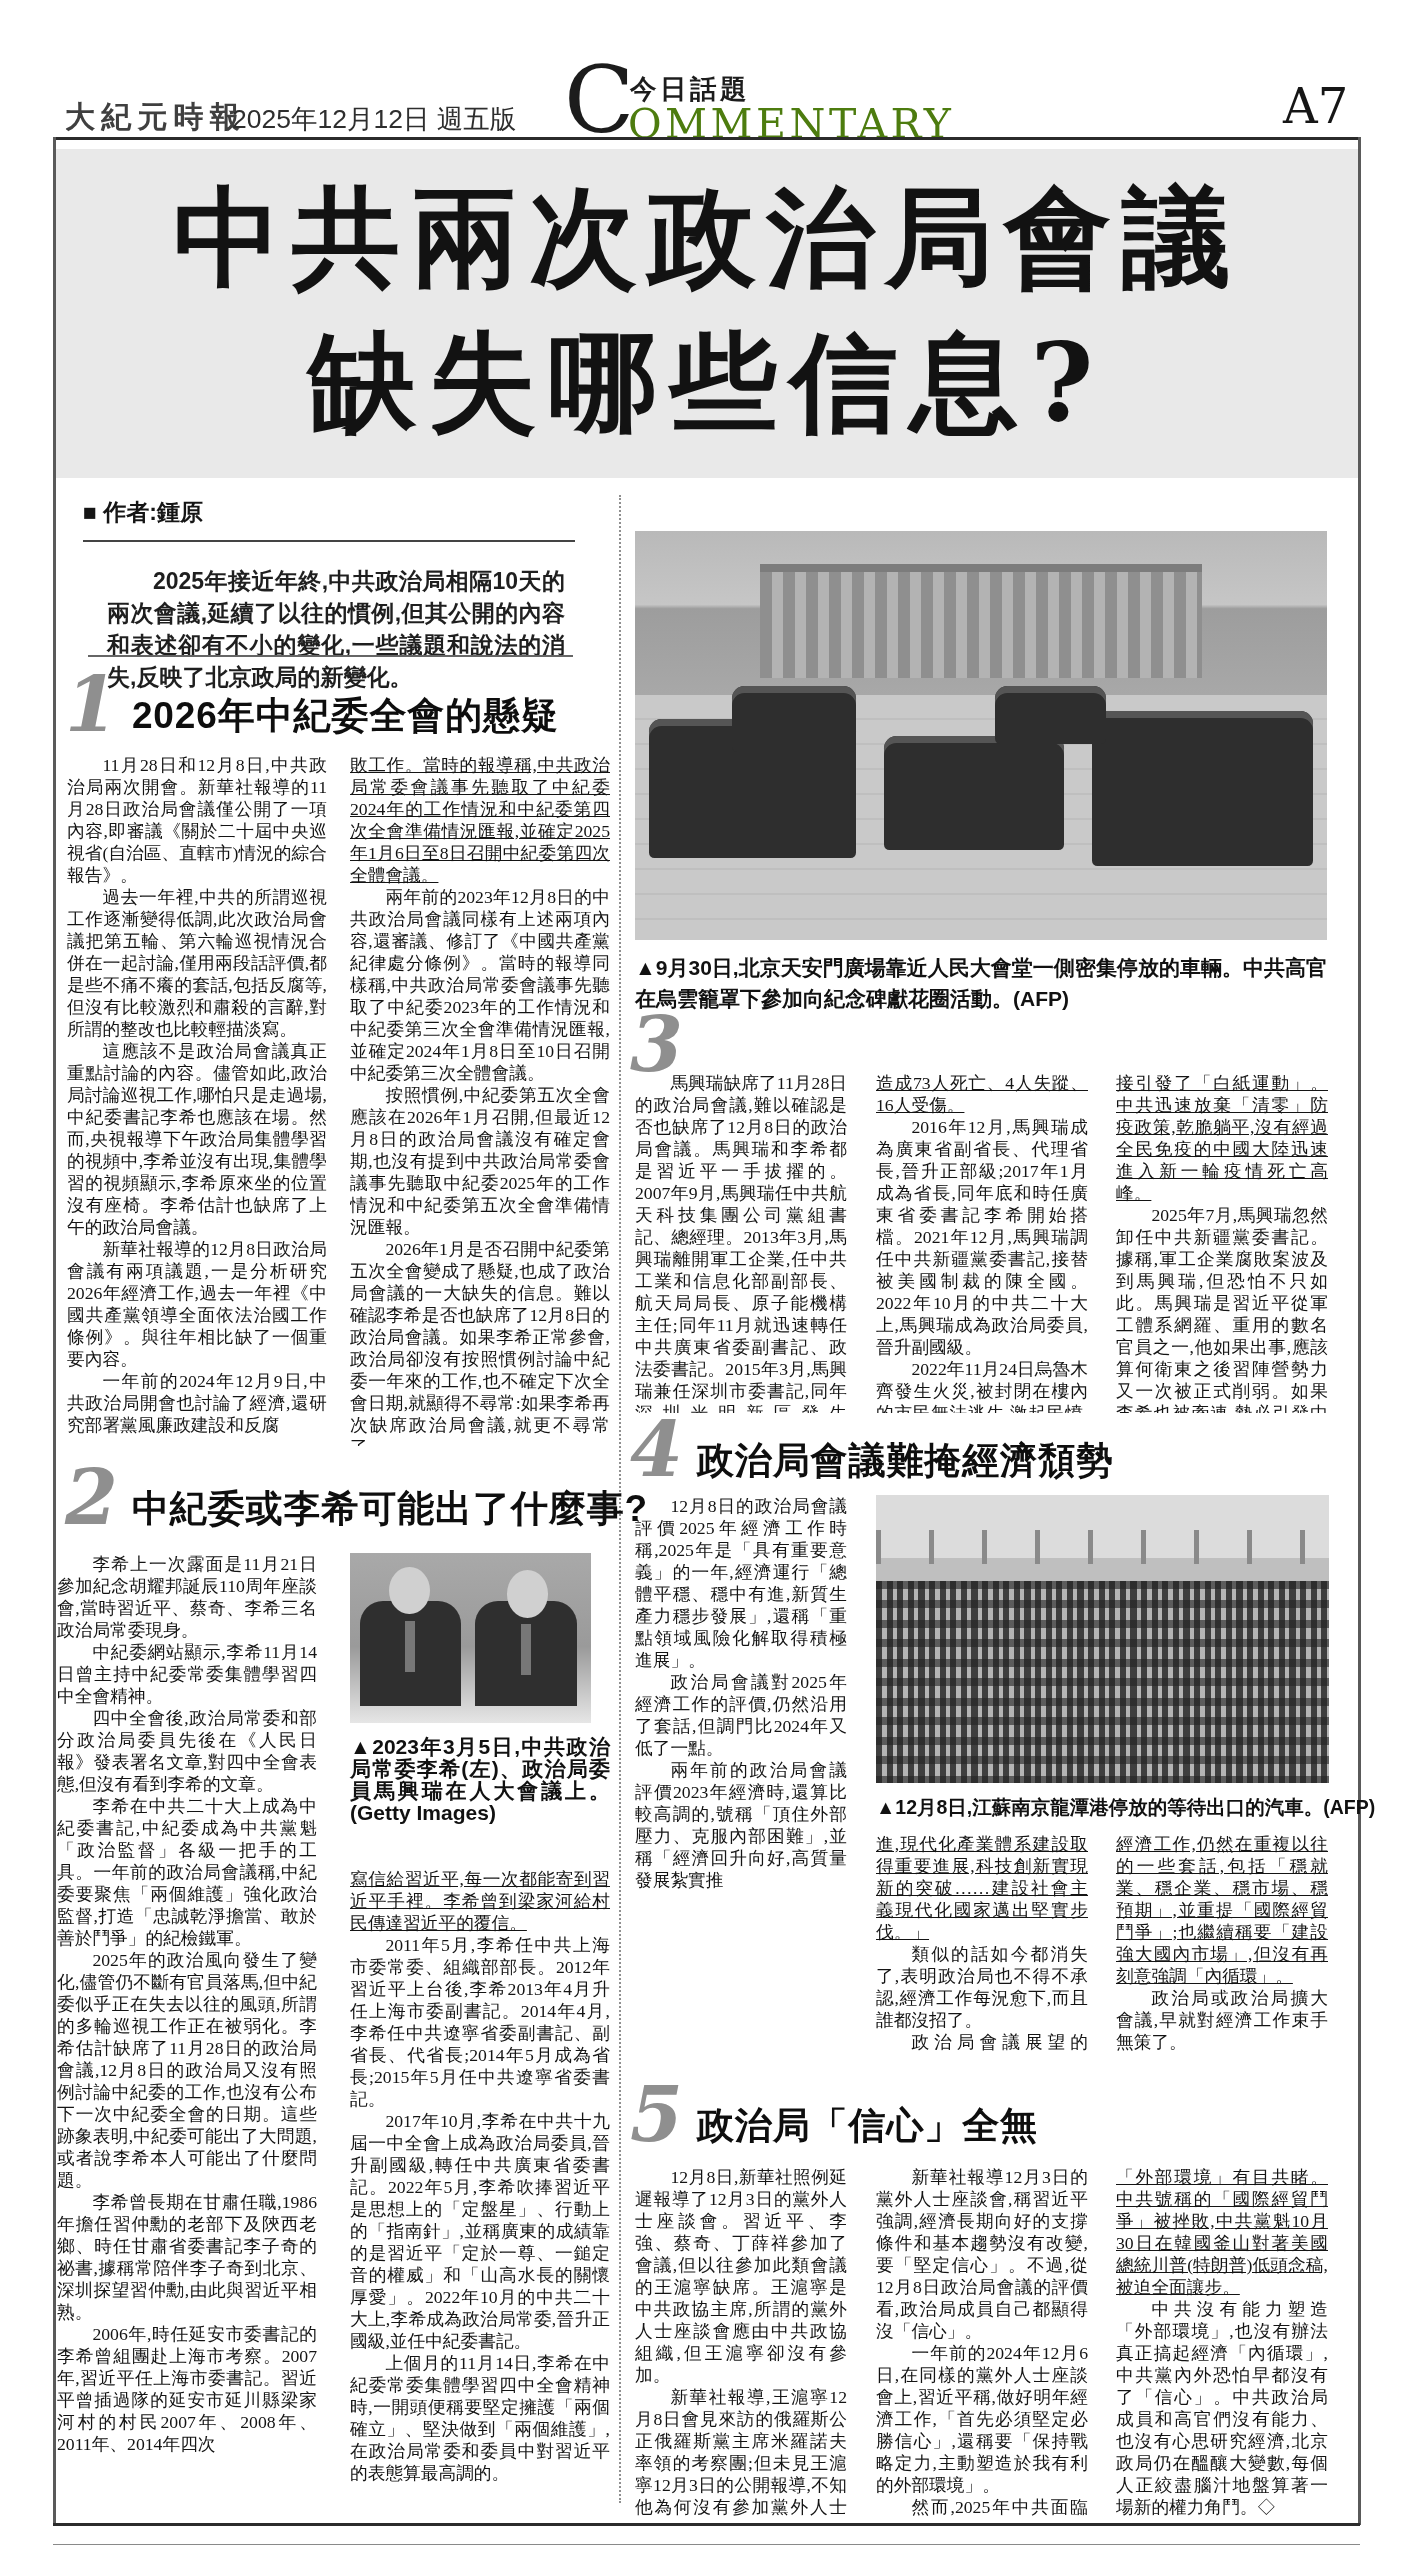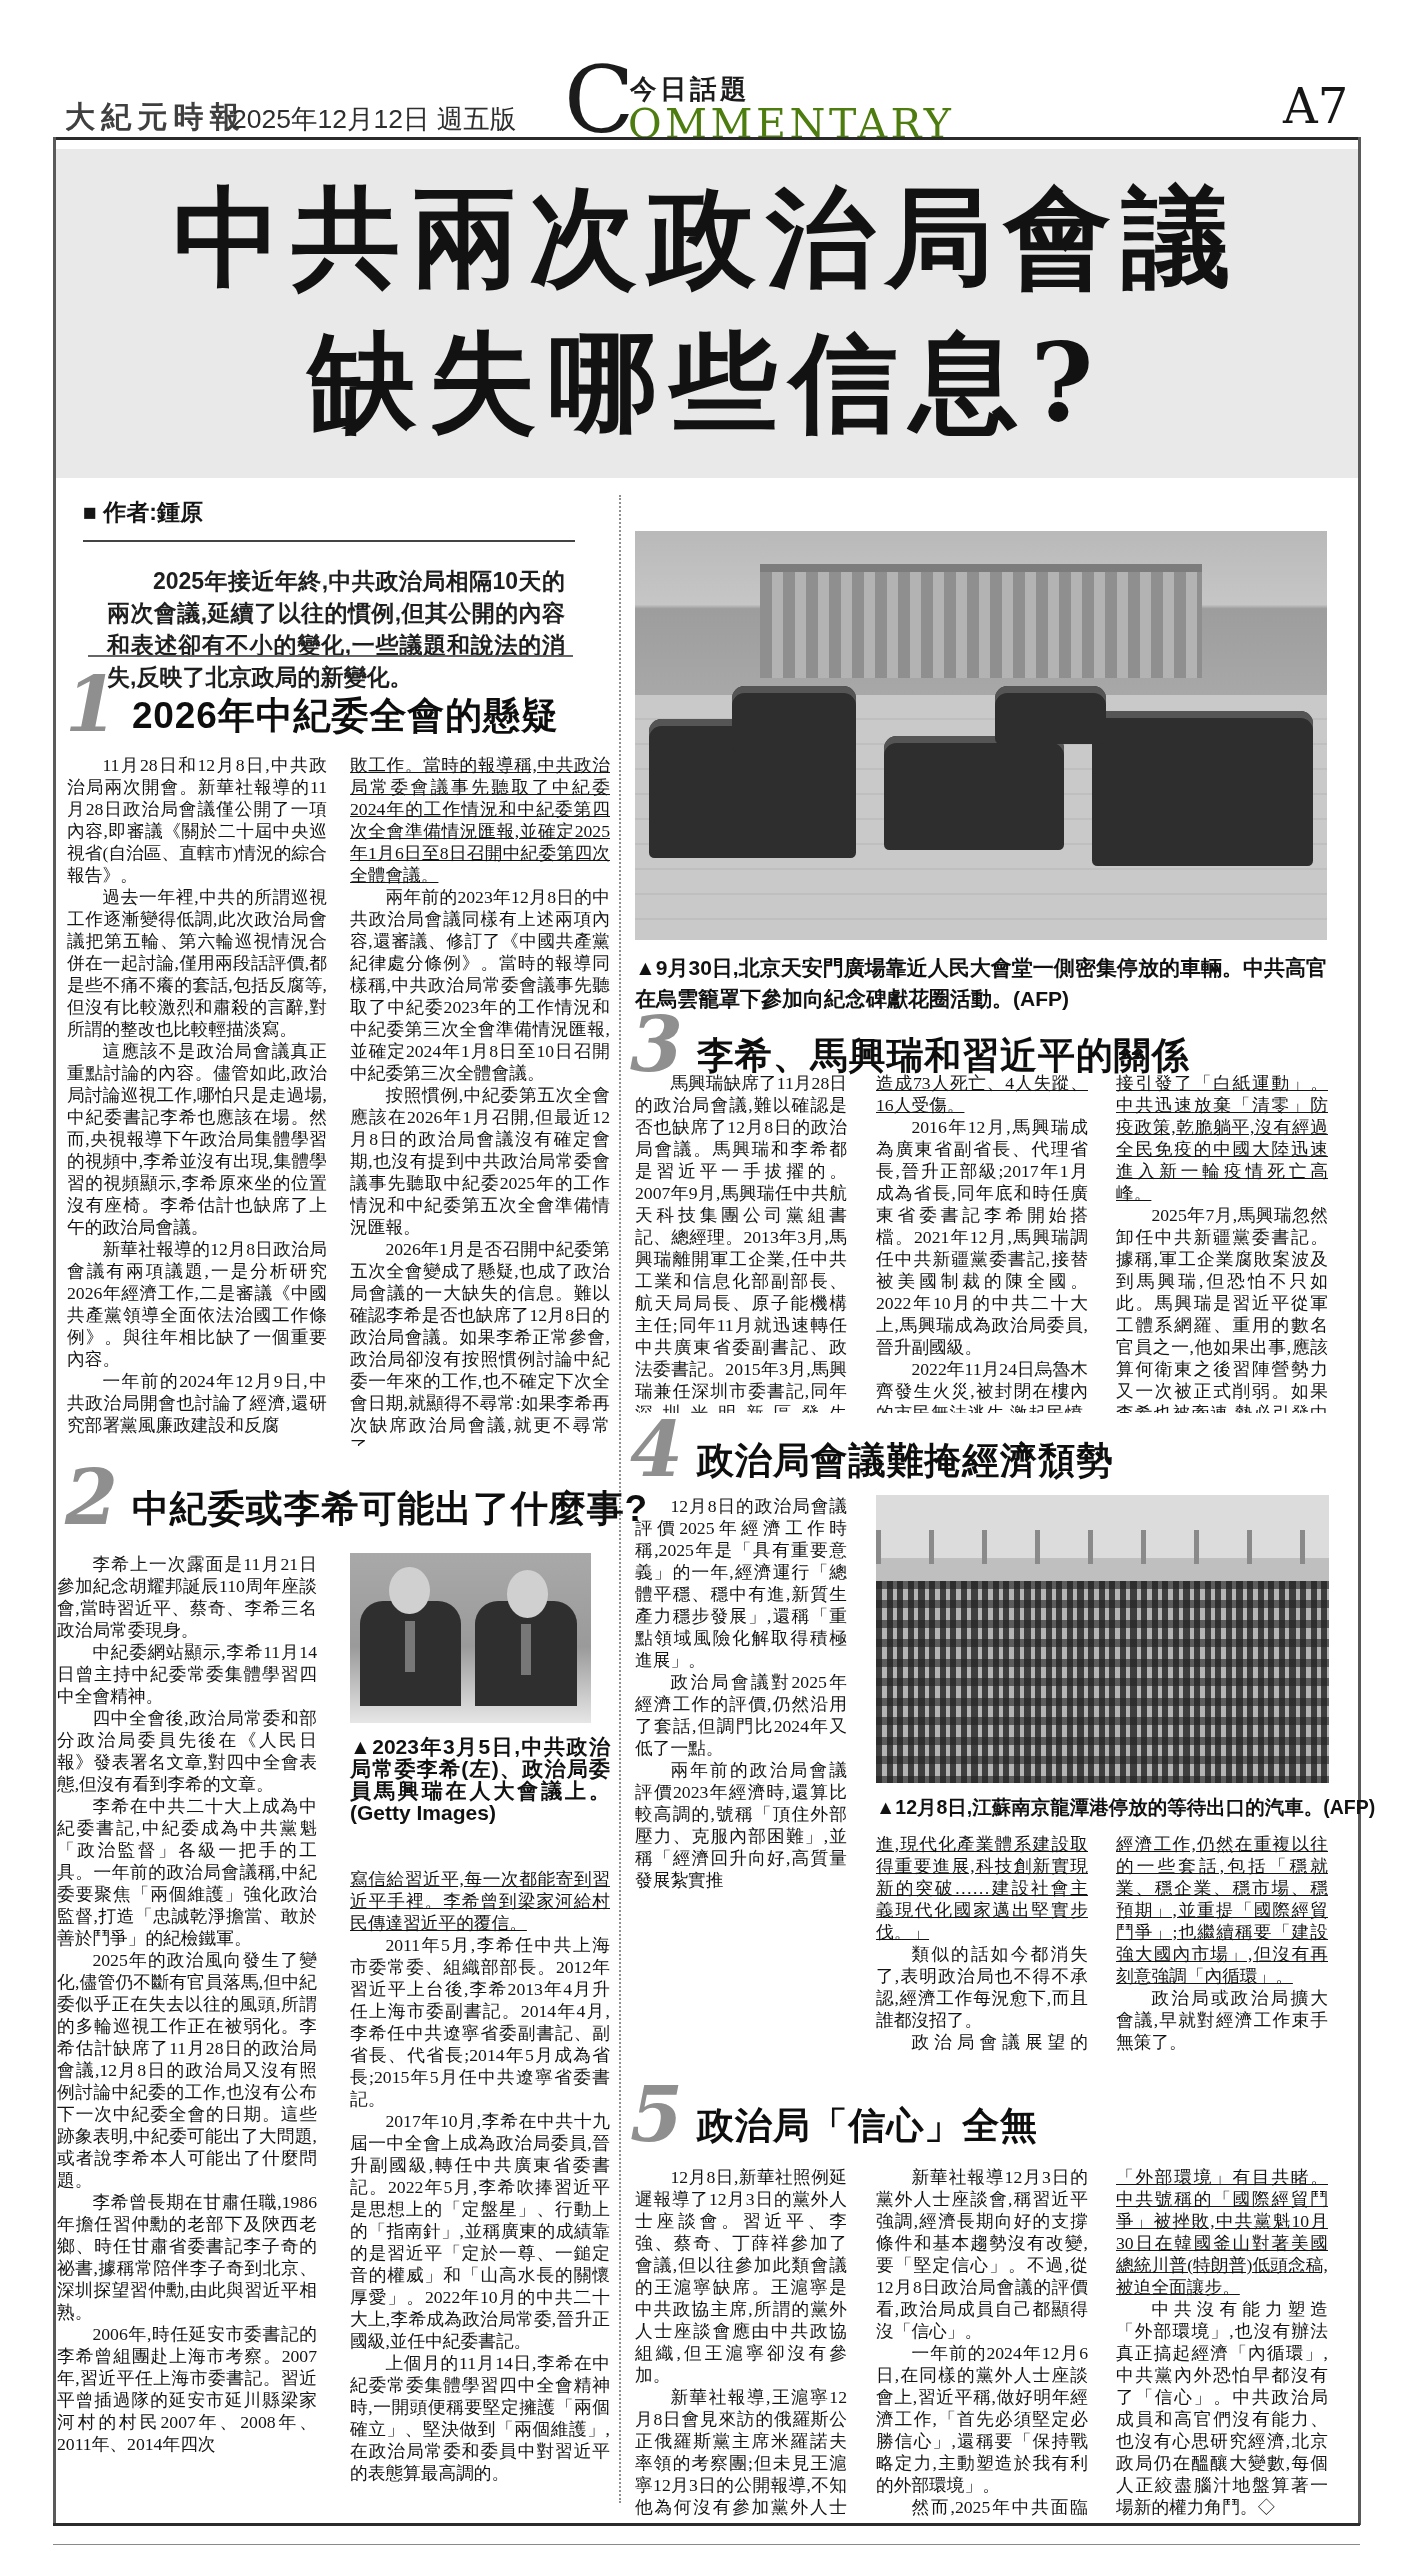--- a/index.html
+++ b/index.html
@@ -100,21 +100,21 @@
   <div class="abs dotted-divider"></div>
 
   <div class="abs sec-head" style="left:65px;top:674px;">
     <span class="sec-num">1</span>
     <span class="sec-title">2026年中紀委全會的懸疑</span>
   </div>
   <div class="abs col" style="left:67px;top:754px;width:260px;height:692px;">
       <p>11月28日和12月8日,中共政治局兩次開會。新華社報導的11月28日政治局會議僅公開了一項內容,即審議《關於二十屆中央巡視省(自治區、直轄市)情況的綜合報告》。</p>
       <p>過去一年裡,中共的所謂巡視工作逐漸變得低調,此次政治局會議把第五輪、第六輪巡視情況合併在一起討論,僅用兩段話評價,都是些不痛不癢的套話,包括反腐等,但沒有比較激烈和肅殺的言辭,對所謂的整改也比較輕描淡寫。</p>
       <p>這應該不是政治局會議真正重點討論的內容。儘管如此,政治局討論巡視工作,哪怕只是走過場,中紀委書記李希也應該在場。然而,央視報導下午政治局集體學習的視頻中,李希並沒有出現,集體學習的視頻顯示,李希原來坐的位置沒有座椅。李希估計也缺席了上午的政治局會議。</p>
-      <p>新華社報導的12月8日政治局會議有兩項議題,一是分析研究2026年經濟工作,二是審議《中國共產黨領導全面依法治國工作條例》。與往年相比缺了一個重要內容。</p>
+      <p>新華社報導的12月8日政治局會議有兩項議題,一是分析研究2026年經濟工作,過去一年裡《中國共產黨領導全面依法治國工作條例》。與往年相比缺了一個重要內容。</p>
       <p>一年前的2024年12月9日,中共政治局開會也討論了經濟,還研究部署黨風廉政建設和反腐</p>
     </div>
   <div class="abs col" style="left:350px;top:754px;width:260px;height:692px;">
       <p class="cont">敗工作。當時的報導稱,中共政治局常委會議事先聽取了中紀委2024年的工作情況和中紀委第四次全會準備情況匯報,並確定2025年1月6日至8日召開中紀委第四次全體會議。</p>
       <p>兩年前的2023年12月8日的中共政治局會議同樣有上述兩項內容,還審議、修訂了《中國共產黨紀律處分條例》。當時的報導同樣稱,中共政治局常委會議事先聽取了中紀委2023年的工作情況和中紀委第三次全會準備情況匯報,並確定2024年1月8日至10日召開中紀委第三次全體會議。</p>
       <p>按照慣例,中紀委第五次全會應該在2026年1月召開,但最近12月8日的政治局會議沒有確定會期,也沒有提到中共政治局常委會議事先聽取中紀委2025年的工作情況和中紀委第五次全會準備情況匯報。</p>
       <p>2026年1月是否召開中紀委第五次全會變成了懸疑,也成了政治局會議的一大缺失的信息。難以確認李希是否也缺席了12月8日的政治局會議。如果李希正常參會,政治局卻沒有按照慣例討論中紀委一年來的工作,也不確定下次全會日期,就顯得不尋常:如果李希再次缺席政治局會議,就更不尋常了。</p>
     </div>
 
   <div class="abs sec-head" style="left:65px;top:1467px;">
@@ -152,21 +152,20 @@
     <div class="car" style="left:2%;top:46%;width:30%;height:34%;"></div>
     <div class="car" style="left:36%;top:50%;width:26%;height:28%;"></div>
     <div class="car" style="left:66%;top:44%;width:32%;height:38%;"></div>
     <div class="car" style="left:14%;top:38%;width:18%;height:16%;"></div>
     <div class="car" style="left:52%;top:38%;width:16%;height:14%;"></div>
   </div>
   <div class="abs caption" style="left:635px;top:952px;width:692px;">▲9月30日,北京天安門廣場靠近人民大會堂一側密集停放的車輛。中共高官在烏雲籠罩下參加向紀念碑獻花圈活動。(AFP)</div>
 
   <div class="abs sec-head" style="left:630px;top:1014px;">
     <span class="sec-num">3</span>
-    <span class="sec-title">李希、馬興瑞和習近平的關係</span>
   </div>
   <div class="abs col" style="left:635px;top:1072px;width:212px;height:341px;">
       <p>馬興瑞缺席了11月28日的政治局會議,難以確認是否也缺席了12月8日的政治局會議。馬興瑞和李希都是習近平一手拔擢的。2007年9月,馬興瑞任中共航天科技集團公司黨組書記、總經理。2013年3月,馬興瑞離開軍工企業,任中共工業和信息化部副部長、航天局局長、原子能機構主任;同年11月就迅速轉任中共廣東省委副書記、政法委書記。2015年3月,馬興瑞兼任深圳市委書記,同年深圳光明新區發生「12.20」滑坡事故,</p>
     </div>
   <div class="abs col" style="left:876px;top:1072px;width:212px;height:341px;">
       <p class="cont">造成73人死亡、4人失蹤、16人受傷。</p>
       <p>2016年12月,馬興瑞成為廣東省副省長、代理省長,晉升正部級;2017年1月成為省長,同年底和時任廣東省委書記李希開始搭檔。2021年12月,馬興瑞調任中共新疆黨委書記,接替被美國制裁的陳全國。2022年10月的中共二十大上,馬興瑞成為政治局委員,晉升副國級。</p>
       <p>2022年11月24日烏魯木齊發生火災,被封閉在樓內的市民無法逃生,激起民憤,直</p>
     </div>
   <div class="abs col" style="left:1116px;top:1072px;width:212px;height:341px;">

